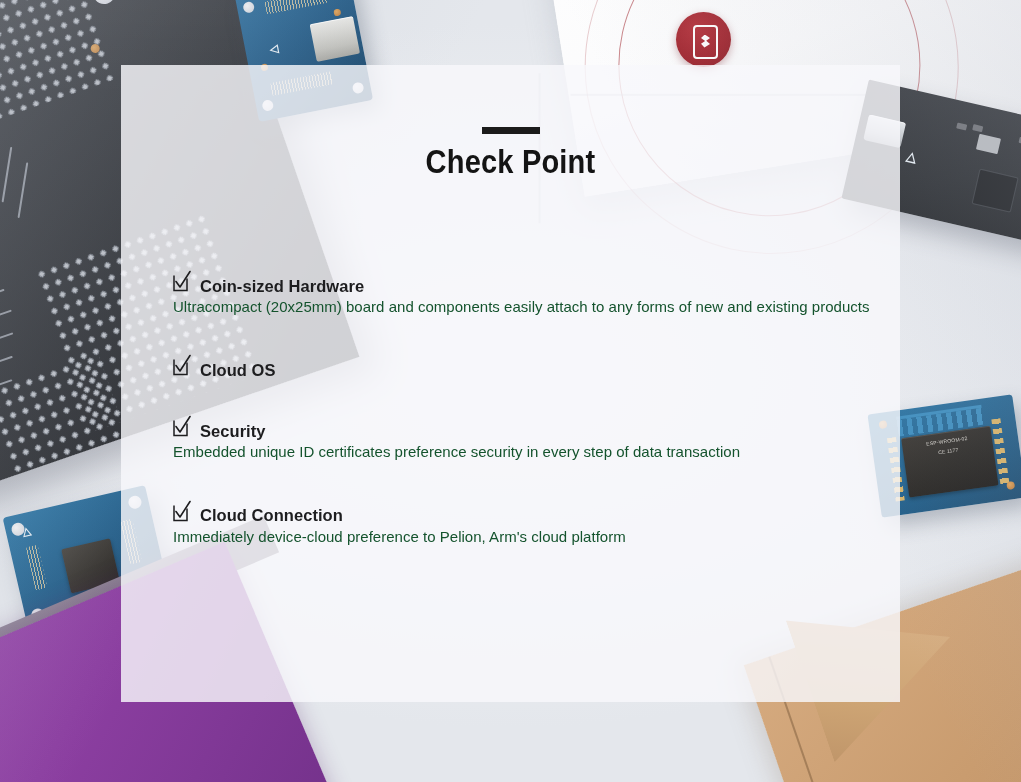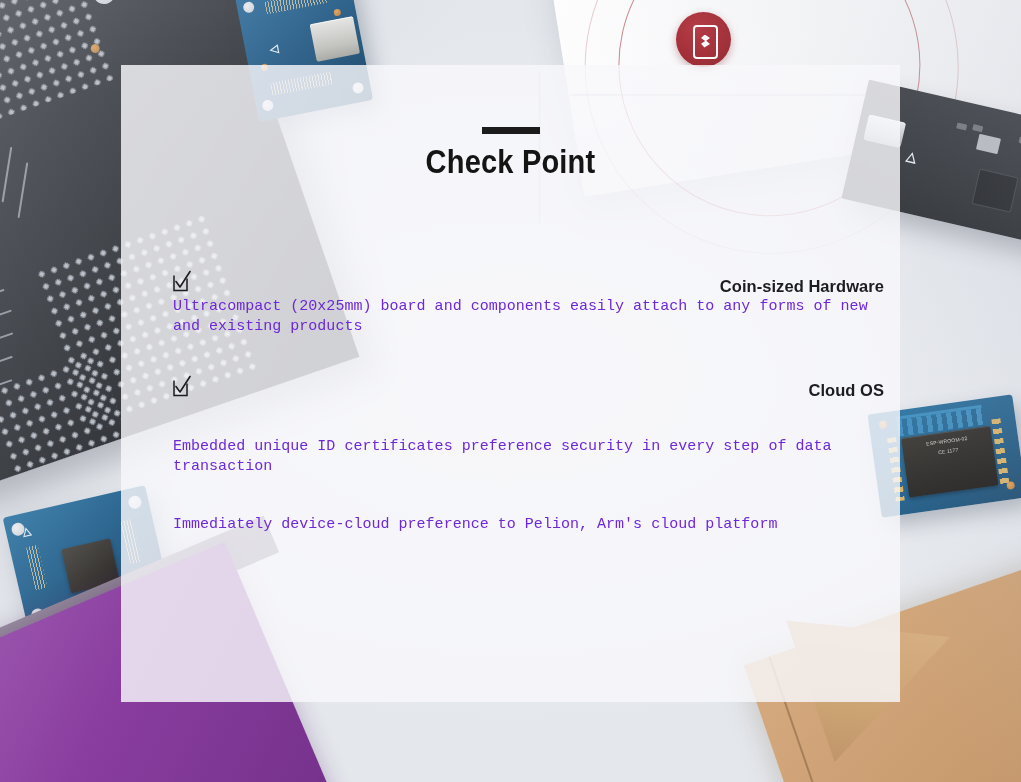--- a/index.html
+++ b/index.html
@@ -380,44 +380,42 @@
     position: relative;
     margin-bottom: 38px;
   }
   .check-item:last-child { margin-bottom: 0; }
 
   .item-head {
     display: flex;
     align-items: flex-end;
     gap: 9px;
     margin-bottom: 3px;
-    justify-content: space-between;
   }
   .check-icon {
     display: block;
     width: 19px;
     height: 23px;
     flex: 0 0 19px;
     position: relative;
     top: -1px;
   }
   .item-title {
     font-size: 16.5px;
     font-weight: 600;
     color: #1d1d1f;
     letter-spacing: .05px;
     line-height: 1;
   }
   .item-desc {
     font-size: 15px;
-    color: #6d28d9;
+    color: #14532d;
     line-height: 1.35;
     letter-spacing: .02px;
     margin-left: 1px;
-    font-family: Liberation Mono, monospace;
   }
 </style>
 </head>
 <body>
 
 <div class="slide">
 
   <div class="photo-bg">
 
     <div class="pcb-dark">
@@ -528,23 +526,37 @@
         <div class="item-head">
           <svg class="check-icon" viewBox="0 0 19 23" aria-hidden="true">
             <path d="M2 5.5 L2 20.5 L15 20.5 L15 8.5" fill="none" stroke="#1d1d1f" stroke-width="1.5"></path>
             <path d="M4 11.5 L8 17 L18 1.5" fill="none" stroke="#1d1d1f" stroke-width="1.6" stroke-linecap="round" stroke-linejoin="round"></path>
           </svg>
           <span class="item-title">Cloud OS</span>
         </div>
       </div>
 
       <div class="check-item">
+        <div class="item-head">
+          <svg class="check-icon" viewBox="0 0 19 23" aria-hidden="true">
+            <path d="M2 5.5 L2 20.5 L15 20.5 L15 8.5" fill="none" stroke="#1d1d1f" stroke-width="1.5"></path>
+            <path d="M4 11.5 L8 17 L18 1.5" fill="none" stroke="#1d1d1f" stroke-width="1.6" stroke-linecap="round" stroke-linejoin="round"></path>
+          </svg>
+          <span class="item-title">Security</span>
+        </div>
         <div class="item-desc">Embedded unique ID certificates preference security in every step of data transaction</div>
       </div>
 
       <div class="check-item">
+        <div class="item-head">
+          <svg class="check-icon" viewBox="0 0 19 23" aria-hidden="true">
+            <path d="M2 5.5 L2 20.5 L15 20.5 L15 8.5" fill="none" stroke="#1d1d1f" stroke-width="1.5"></path>
+            <path d="M4 11.5 L8 17 L18 1.5" fill="none" stroke="#1d1d1f" stroke-width="1.6" stroke-linecap="round" stroke-linejoin="round"></path>
+          </svg>
+          <span class="item-title">Cloud Connection</span>
+        </div>
         <div class="item-desc">Immediately device-cloud preference to Pelion, Arm's cloud platform</div>
       </div>
 
     </div>
   </div>
 
 </div>
 
 </body></html>

